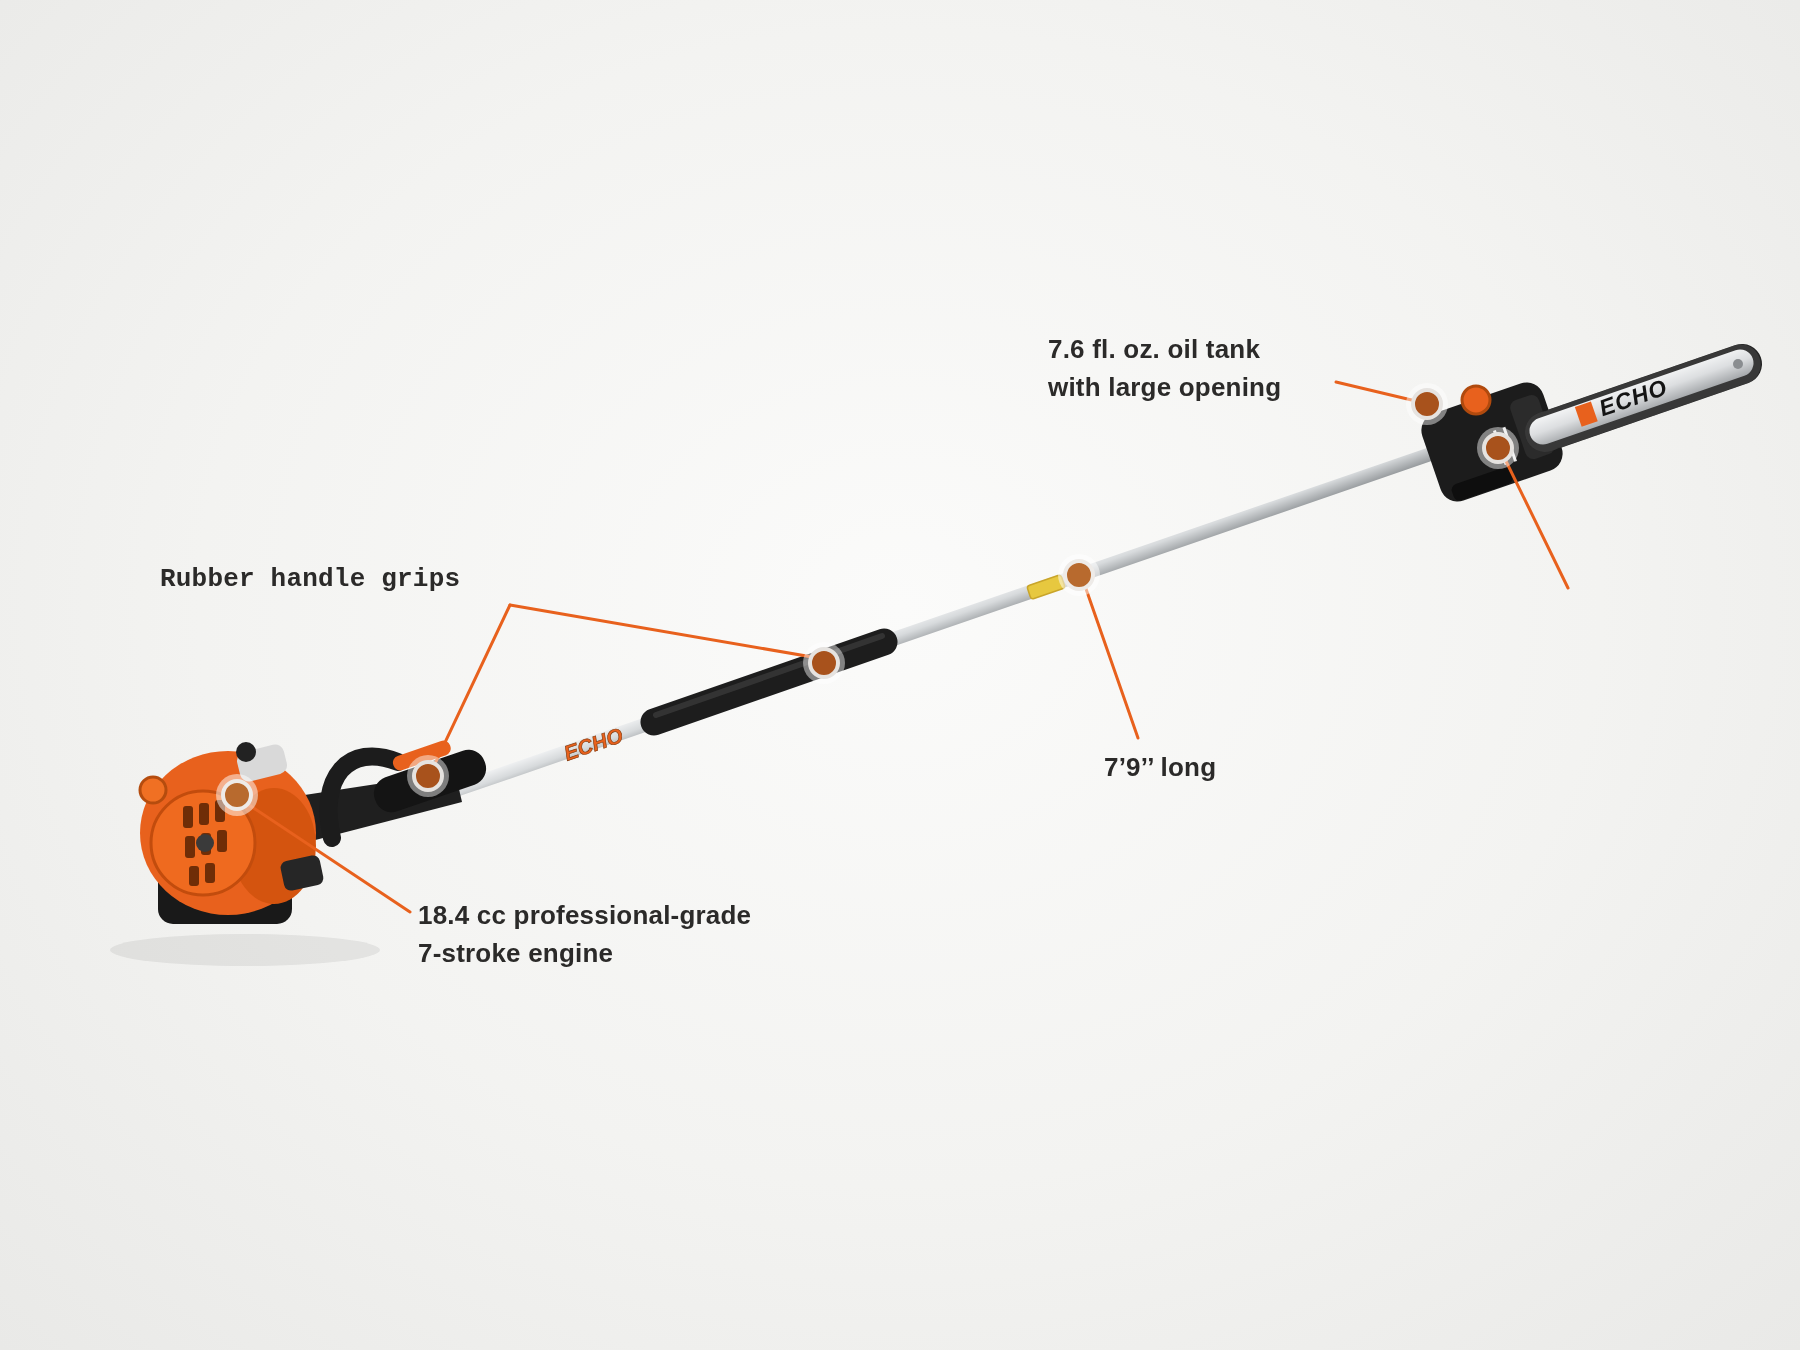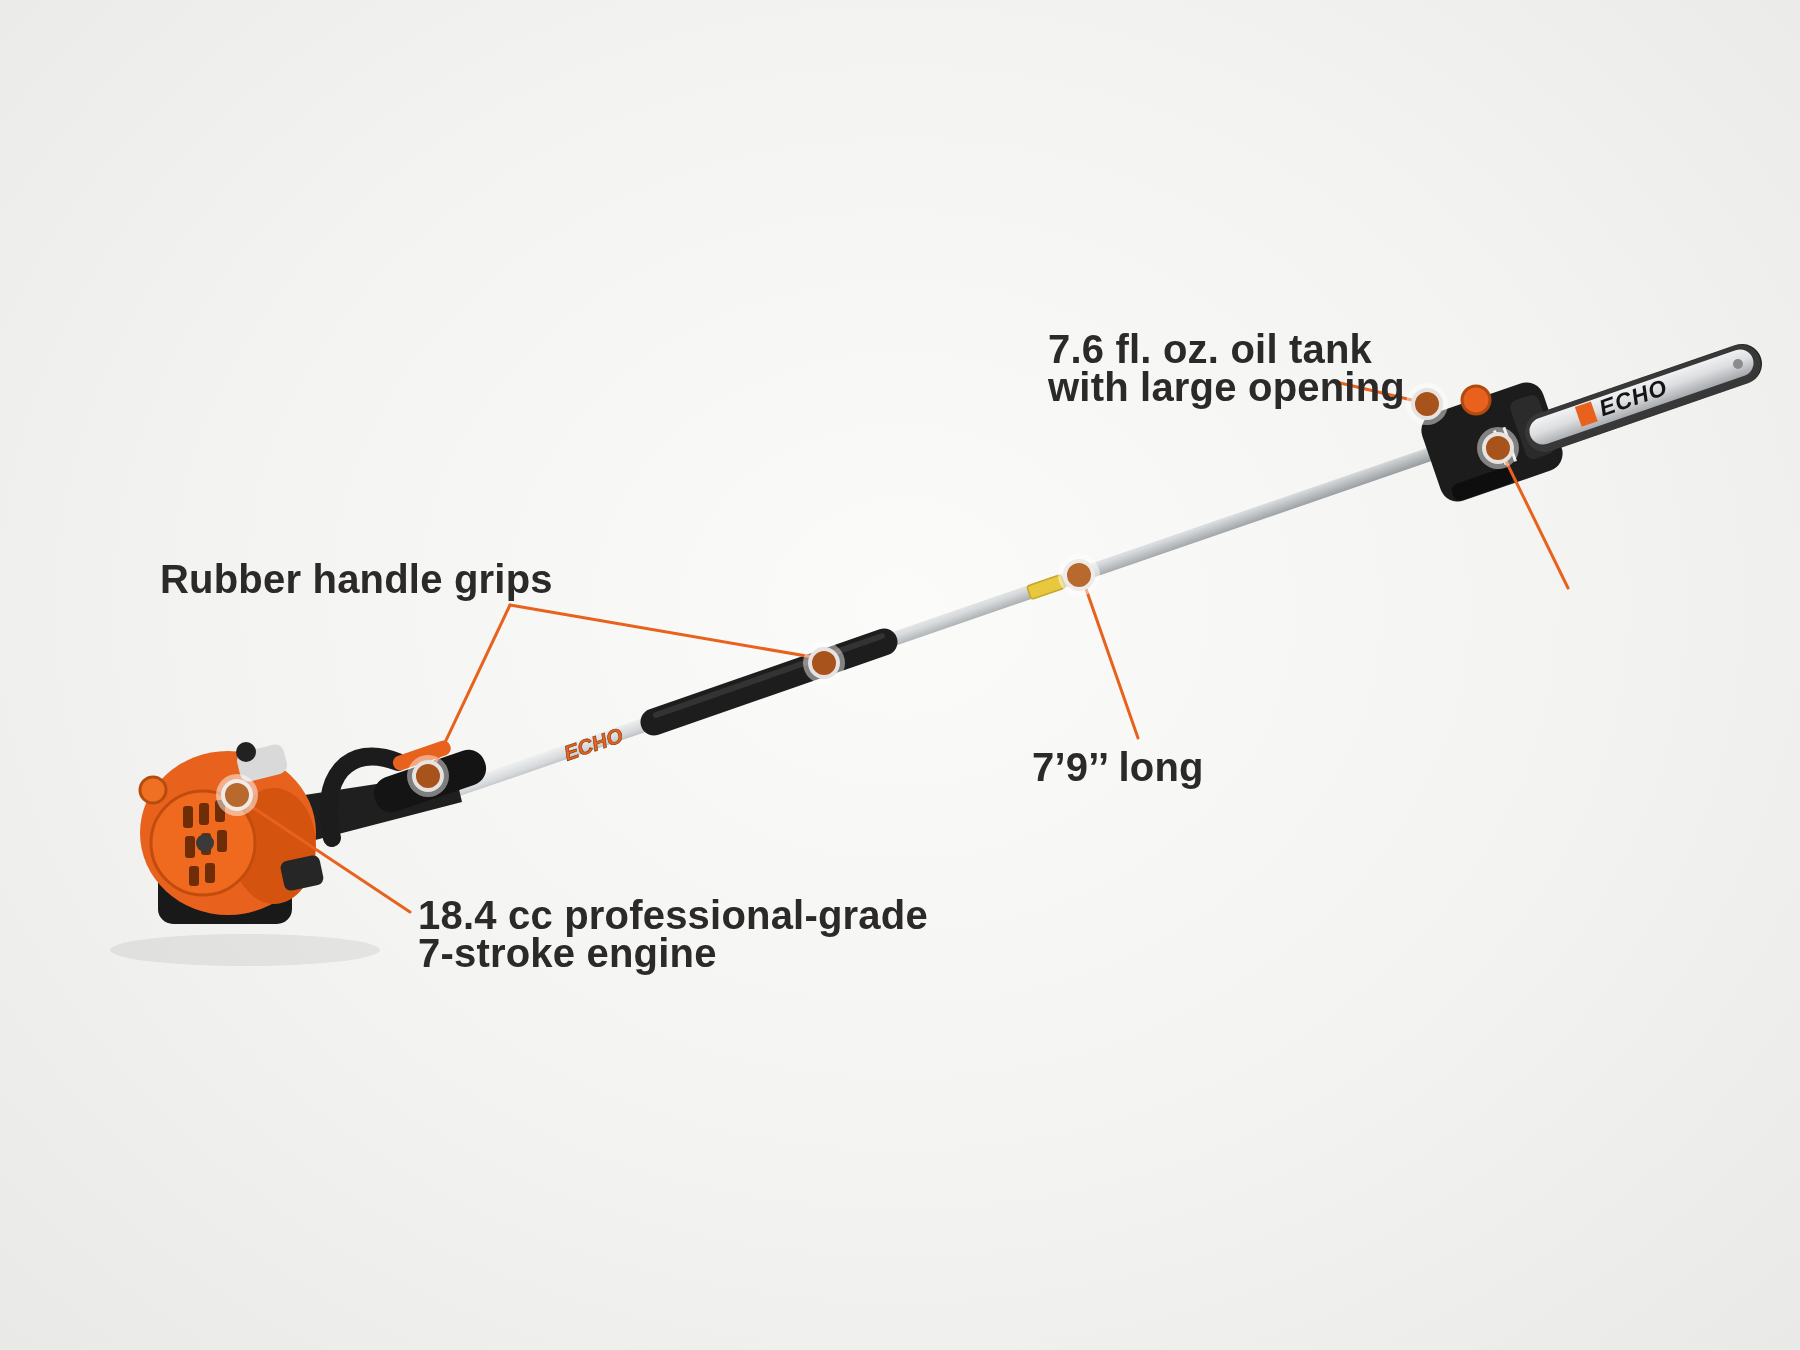--- a/index.html
+++ b/index.html
@@ -6,21 +6,21 @@
   .stage{
     position:relative;
     width:1800px;height:1350px;
     background:radial-gradient(ellipse at 50% 45%, #fbfbfa 0%, #f3f3f1 55%, #e9e9e7 100%);
     font-family:"Liberation Sans", sans-serif;
     overflow:hidden;
   }
   .stage svg{position:absolute;left:0;top:0;}
   .callout{
     position:absolute;
-    font-size:40px;
+    font-size:26px;
     font-weight:700;
     color:#2b2a29;
     line-height:38px;
     white-space:nowrap;
     letter-spacing:0.2px;
   }
 </style>
 </head>
 <body>
 
@@ -141,25 +141,25 @@
       </g>
     </g>
   </svg>
 
   <div class="callout" style="left:1048px;top:330px;">
     <div>7.6 fl. oz. oil tank</div>
     <div>with large opening</div>
   </div>
 
 
-  <div class="callout" style="left:160px;top:560px;">
+  <div class="callout" style="left:160px;top:560px;font-family:Liberation Mono, monospace;">
     <div>Rubber handle grips</div>
   </div>
 
-  <div class="callout" style="left:1032px;top:748px;text-align:right;">
+  <div class="callout" style="left:1104px;top:748px;text-align:right;">
     <div>7’9’’ long</div>
   </div>
 
   <div class="callout" style="left:418px;top:896px;">
     <div>18.4 cc professional-grade</div>
     <div>7-stroke engine</div>
   </div>
 
 </div>
 

